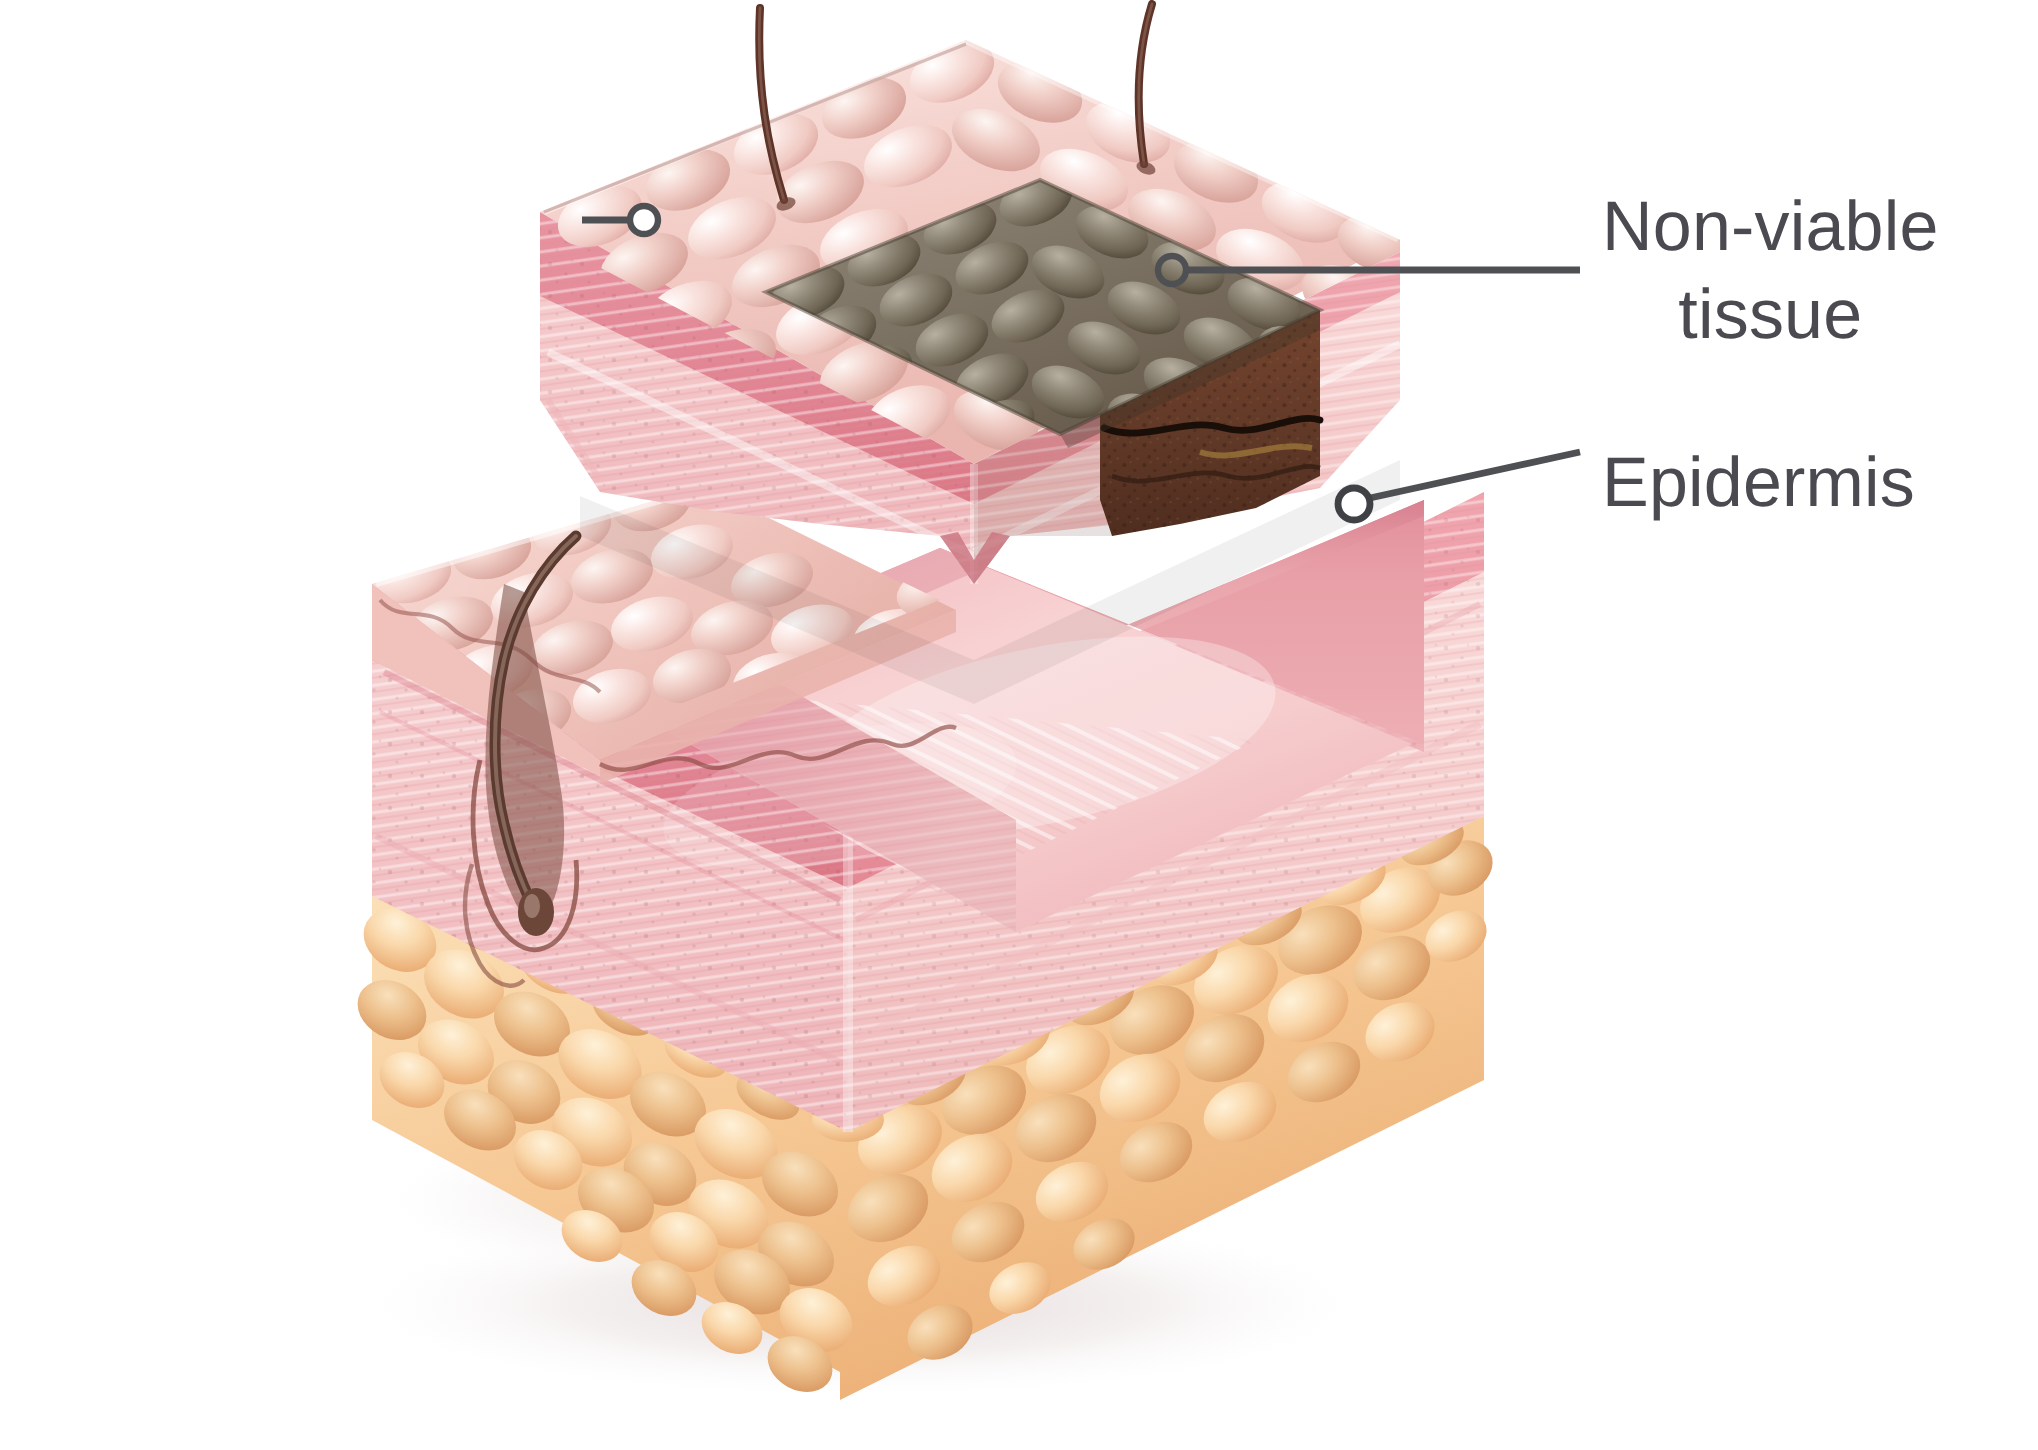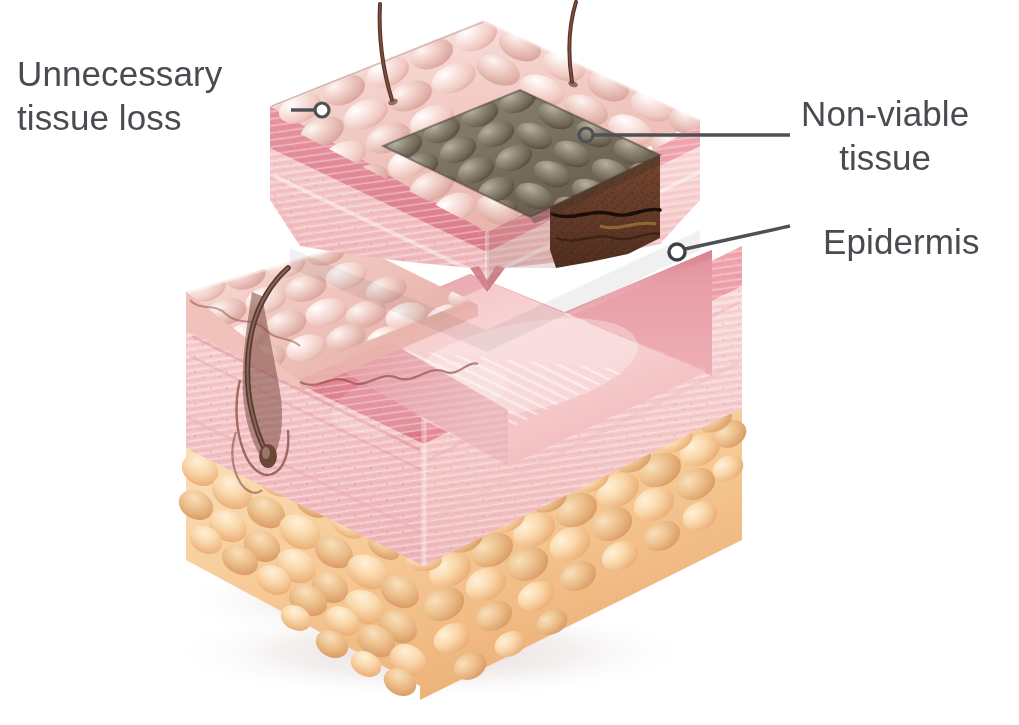--- a/index.html
+++ b/index.html
@@ -40,21 +40,21 @@
     left: 17px;
     top: 52px;
     text-align: left;
   }
   #label-non-viable-tissue {
     left: 801px;
     top: 92px;
     text-align: center;
   }
   #label-epidermis {
-    left: 823px;
+    left: 801px;
     top: 220px;
     text-align: right;
   }
 </style>
 </head>
 <body>
 
 <div id="stage">
 
   <svg id="art" viewBox="0 0 1019 725" xmlns="http://www.w3.org/2000/svg">
@@ -565,21 +565,19 @@
         <circle cx="586" cy="135" r="7" fill="none" stroke="#4f5054" stroke-width="3.2"></circle>
       </g>
 
       <g>
         <line x1="685" y1="249" x2="790" y2="226"></line>
         <circle cx="677" cy="252" r="8" fill="#ffffff" stroke="#3f4145" stroke-width="3.4"></circle>
       </g>
     </g>
   </svg>
 
-  <div class="label" id="label-unnecessary-tissue-loss">Unnecessary
-tissue loss</div>
 
   <div class="label" id="label-non-viable-tissue">Non-viable
 tissue</div>
 
   <div class="label" id="label-epidermis">Epidermis</div>
 
 </div>
 
 </body></html>

